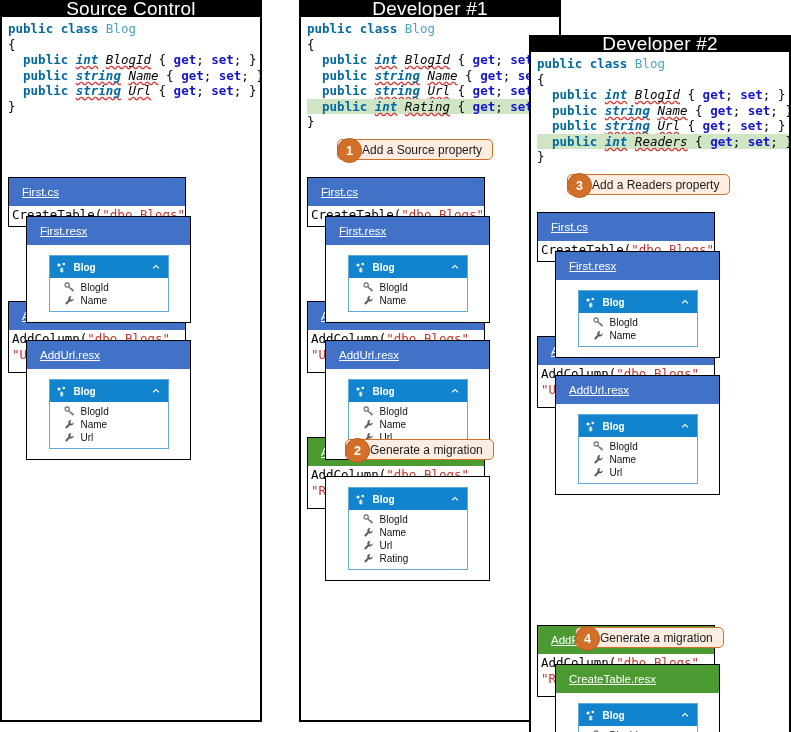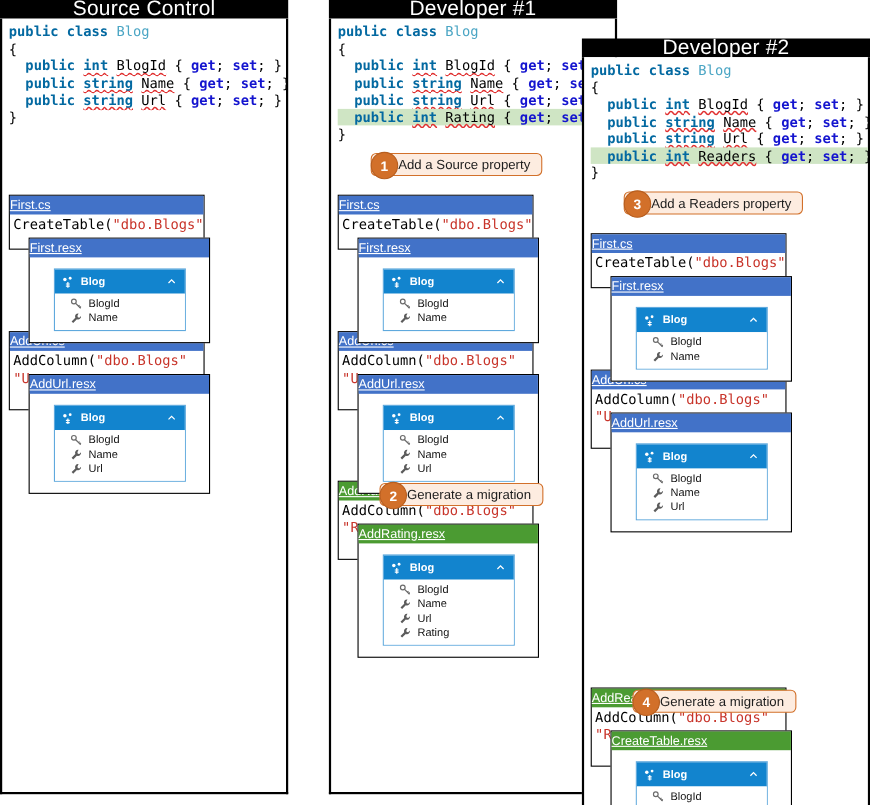--- a/index.html
+++ b/index.html
@@ -31,21 +31,21 @@
     position:absolute;left:6px;top:4px;right:4px;
     font-family:"DejaVu Sans Mono",monospace;
     font-size:12.5px;line-height:15.5px;white-space:pre;
     color:#000000;
   }
   .classcode .ln{display:block;height:15.5px;}
   .k{color:#0369a1;font-weight:bold;}
   .t{color:#4aa5c4;}
   .idn{color:#000000;}
   .hl{background:#cfe5c4;display:inline-block;}
-  .sq{ text-decoration:underline wavy #e03030; text-decoration-skip-ink:none;}
+  .sq{ text-decoration:underline wavy #e03030; text-decoration-skip-ink:none;font-style:italic;}
 
   
   .callout{position:absolute;display:flex;align-items:center;height:21px;z-index:60;}
   .callout .bubble{
     height:21px;box-sizing:border-box;
     background:#fdece0;border:1px solid #d2702a;border-radius:5px;
     display:flex;align-items:center;padding:0 10px 0 24px;
     font-size:12px;color:#1d1d1d;white-space:nowrap;
   }
   .callout .num{
@@ -57,22 +57,22 @@
   }
 
   
   .cardgroup{position:absolute;}
 
   .cscard{
     position:absolute;box-sizing:border-box;
     border:1px solid #000000;background:#ffffff;
   }
   .cardbar{
-    height:17px;box-sizing:border-box;
-    display:flex;align-items:center;padding-left:0;
+    height:28px;box-sizing:border-box;
+    display:flex;align-items:center;padding-left:13px;
     font-size:11.5px;color:#ffffff;
   }
   .cardbar span{ text-decoration:underline; }
   .bar-blue{background:#4272c8;}
   .bar-green{background:#4b9b32;}
 
   .csbody{
     font-family:"DejaVu Sans Mono",monospace;
     font-size:12.5px;line-height:16px;white-space:pre;
     padding:1px 0 2px 3px;color:#000000;
@@ -353,23 +353,20 @@
           </div>
         </div>
         <div class="cardgroup" style="left: 6px; top: 420px;">
           <div class="cscard" style="left: 0px; top: 0px; width: 178px; height: 72px;">
             <div class="cardbar bar-green">
               <span>AddRating.cs</span>
             </div>
             <div class="csbody"><div><span>AddColumn(</span><span class="str">"dbo.Blogs"</span></div><div><span class="str">"R</span></div></div>
           </div>
           <div class="resxcard" style="left: 18px; top: 39px; width: 165px;">
-            <div class="cardbar bar-green">
-              <span>AddRating.resx</span>
-            </div>
             <div class="tablewidget">
               <div class="tw-head">
                 <span class="ic">
                   <svg viewBox="0 0 16 16" width="12" height="12">
                     <circle cx="4" cy="4" r="2.1" fill="#ffffff"></circle>
                     <circle cx="10.4" cy="2.6" r="1.7" fill="#ffffff"></circle>
                     <path d="M7.6 7.3 L7.6 14" stroke="#ffffff" stroke-width="1.5"></path>
                     <path d="M5.2 9.6 L9.9 9.6" stroke="#ffffff" stroke-width="1.4"></path>
                     <path d="M5.2 12.2 L9.9 12.2" stroke="#ffffff" stroke-width="1.4"></path>
                   </svg>

